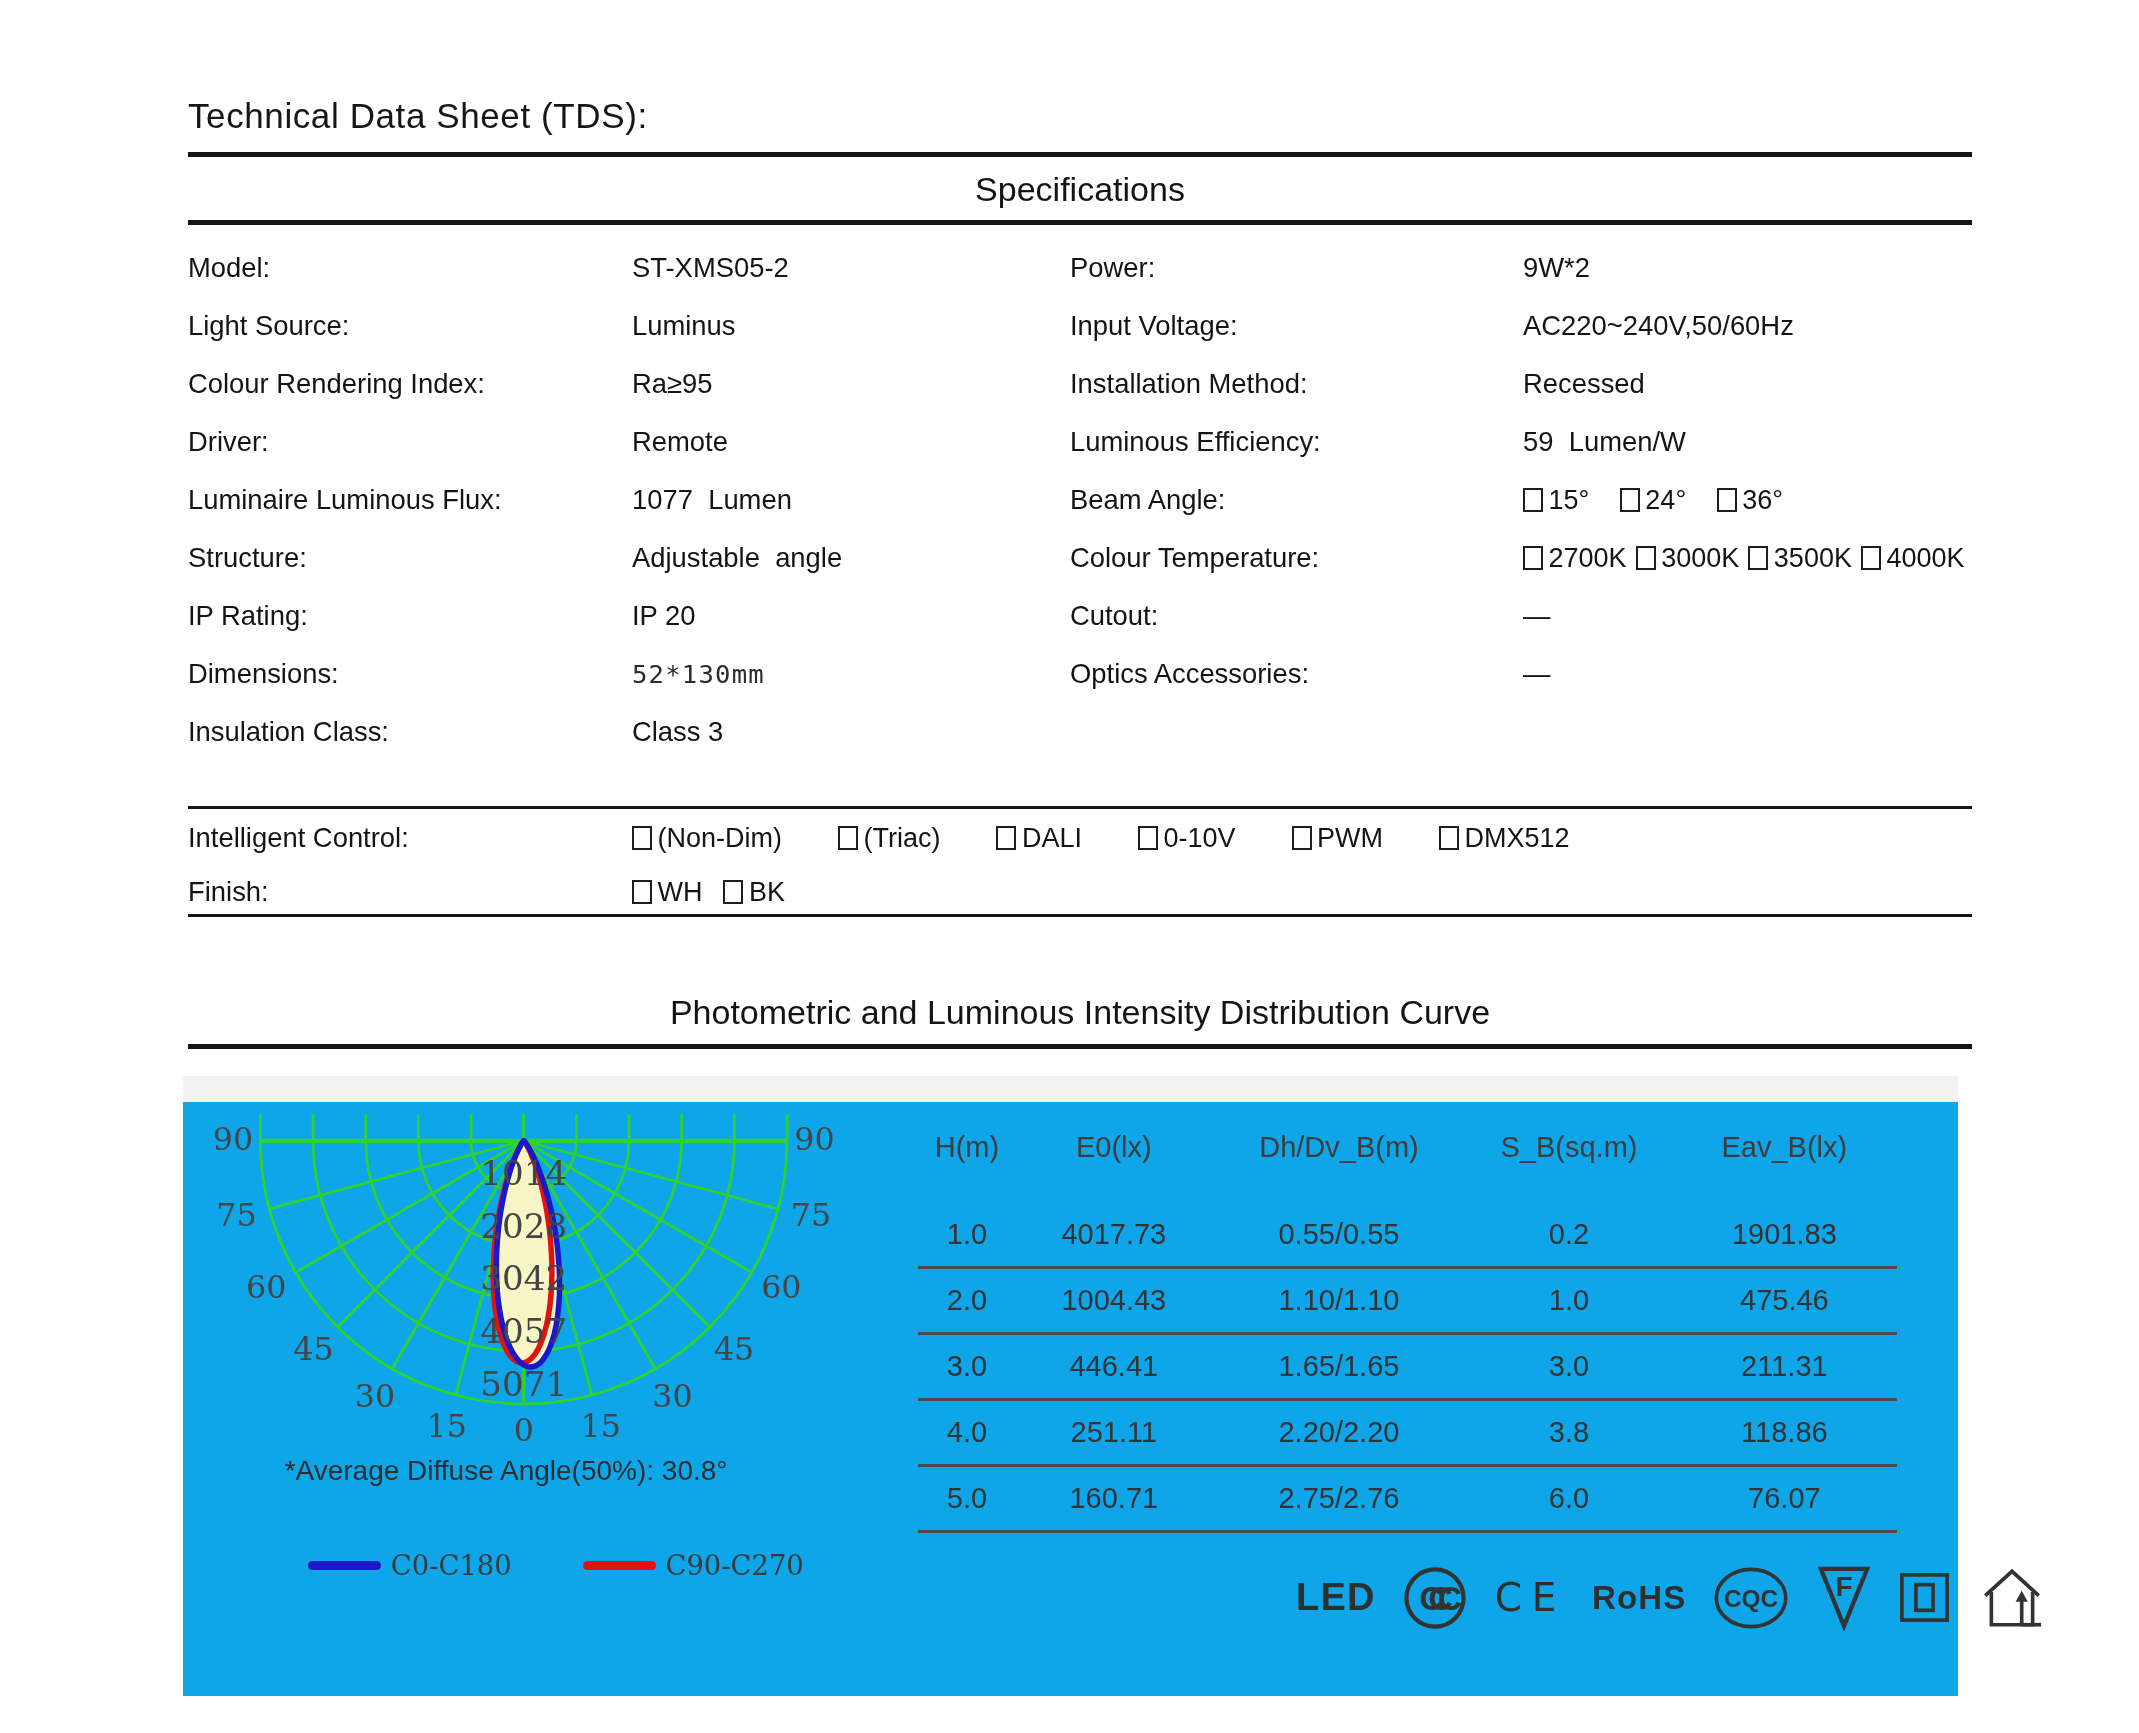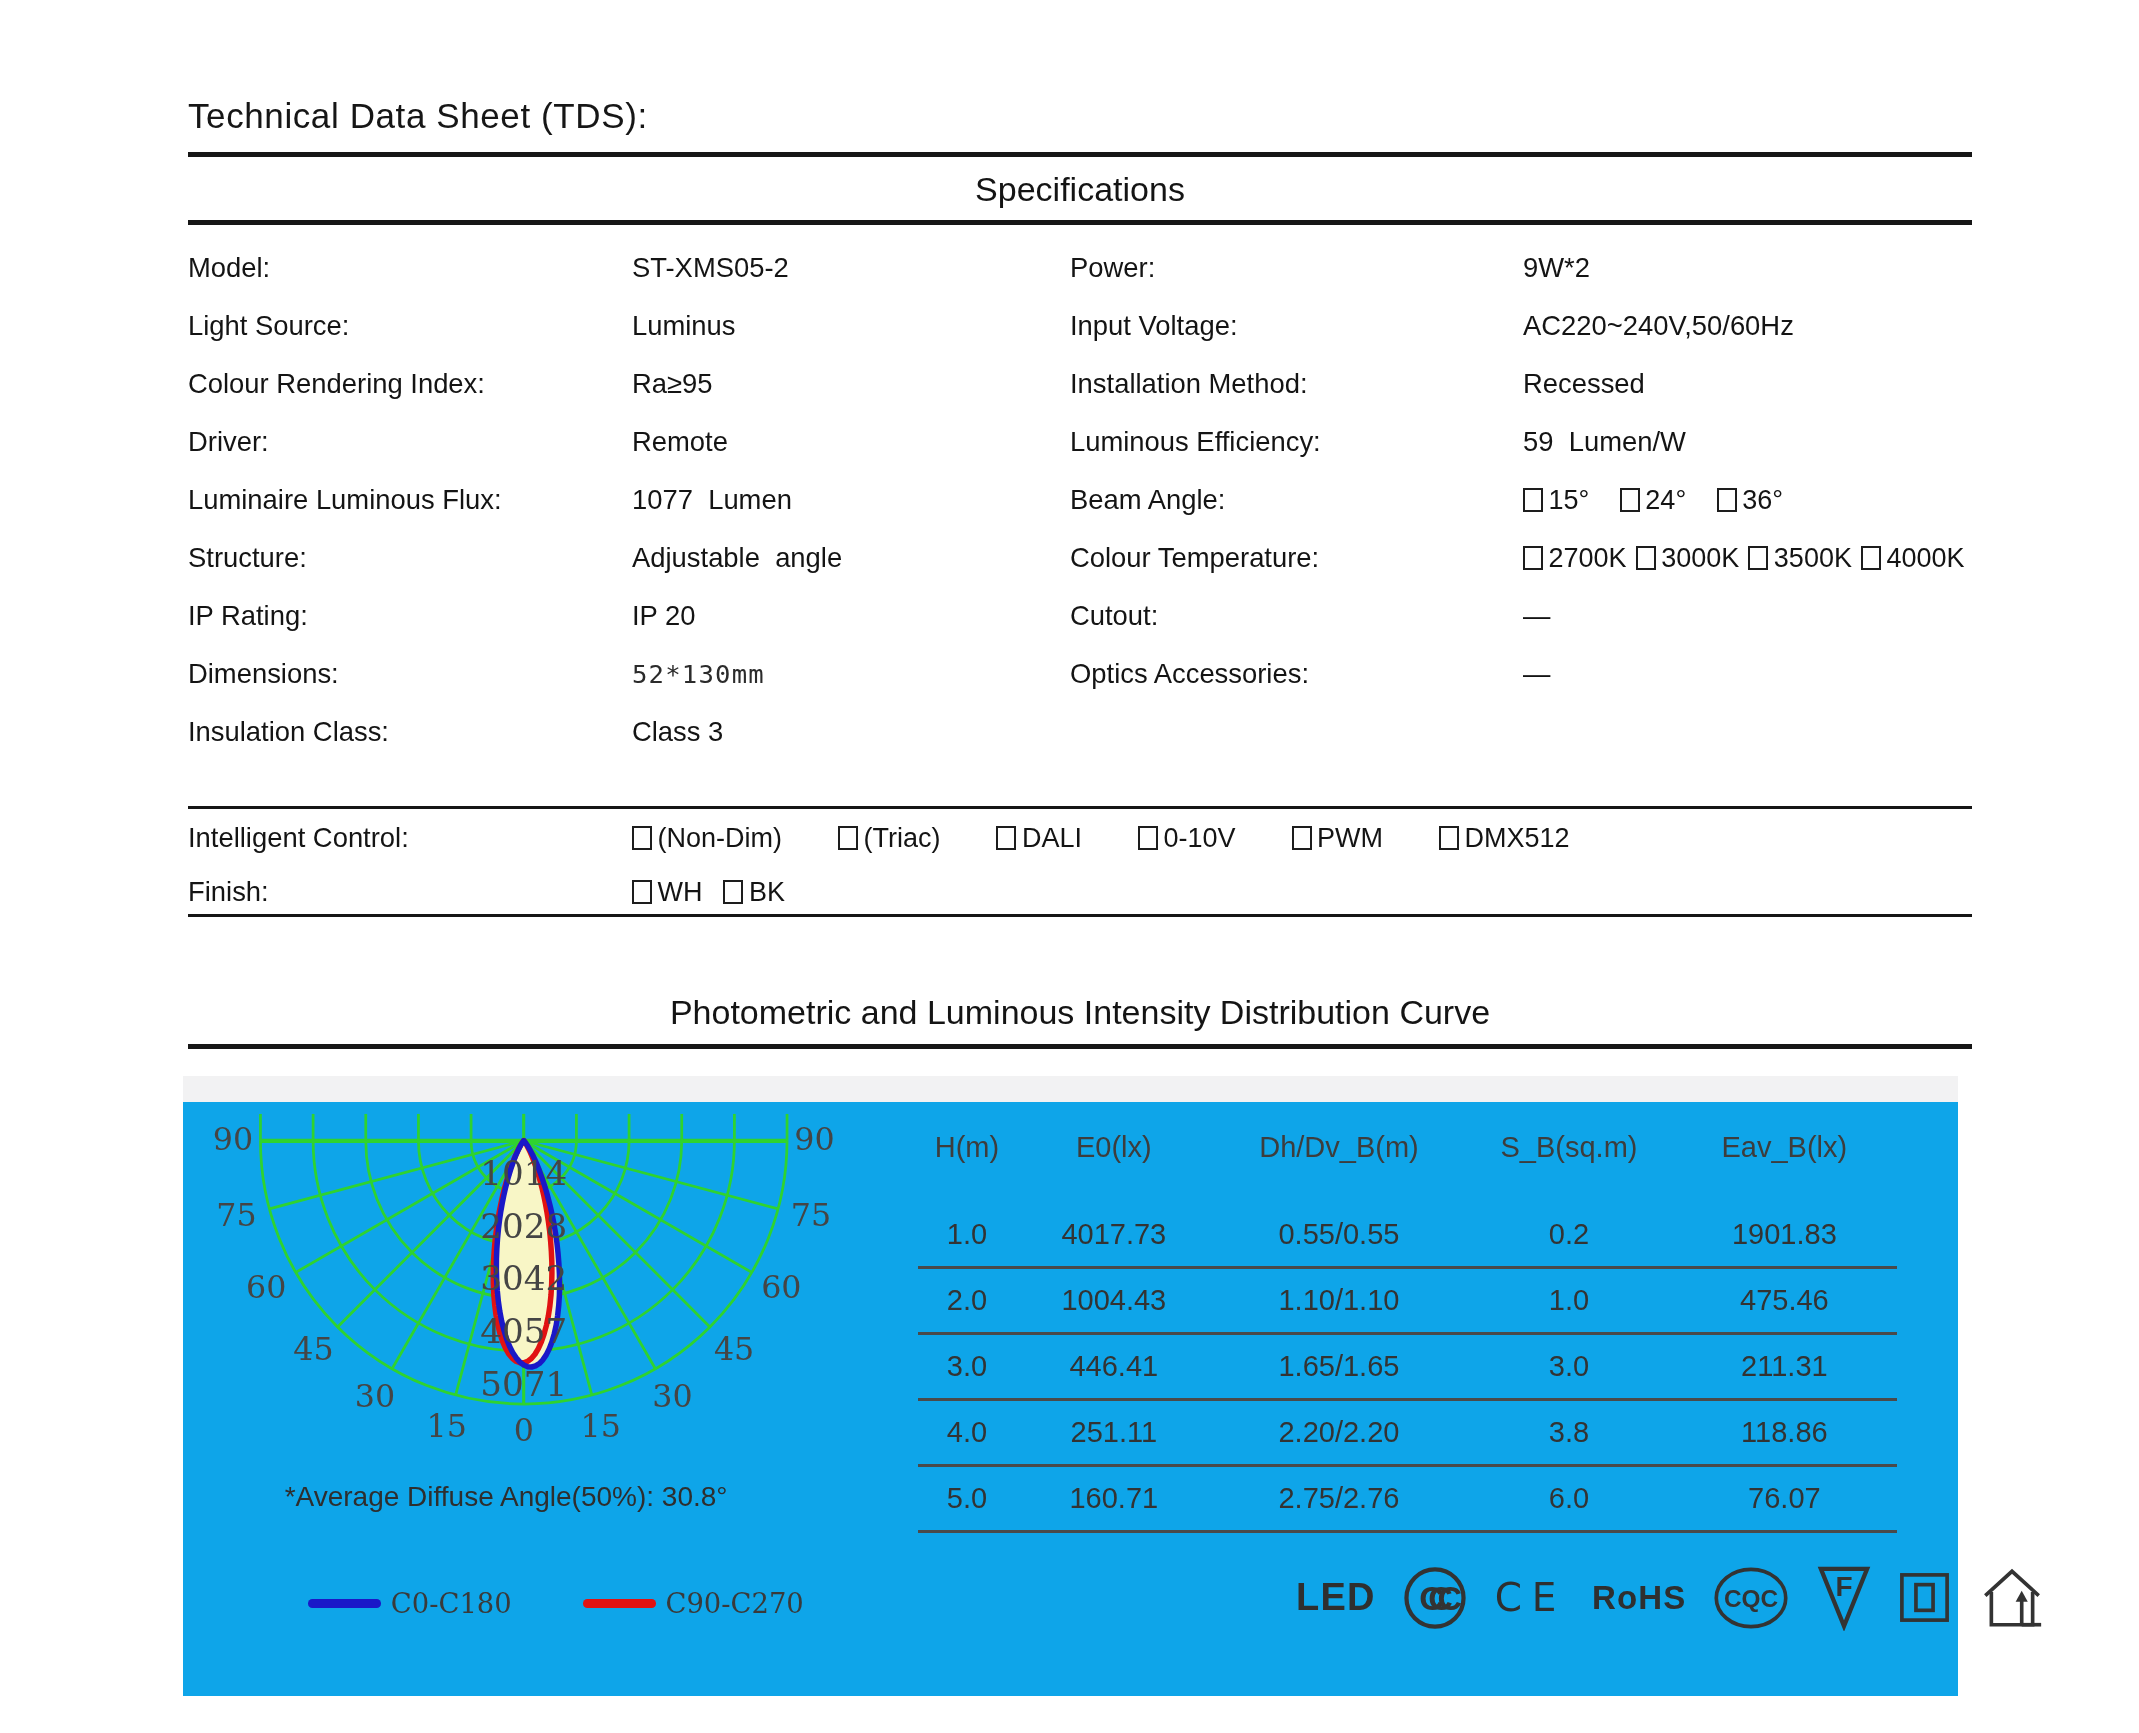--- a/index.html
+++ b/index.html
@@ -43,24 +43,24 @@
   .ctrl-row .spec-label{flex:0 0 444px;}
   .ctrl-options{display:flex;align-items:center;gap:56px;white-space:nowrap;}
   .ctrl-options.narrow{gap:21px;}
 
   
   #photo-panel{position:absolute;left:183px;top:1076px;width:1775px;height:620px;
                background:#0ea5e9;}
   #panel-topstrip{position:absolute;left:0;top:0;width:100%;height:25.6px;background:#f2f2f3;}
   #polar-svg{position:absolute;left:0;top:16px;}
   .avg-note{position:absolute;left:-27.4px;top:379px;width:701px;text-align:center;
-            font-size:28px;color:#2e2e2e;margin-top:26px;}
+            font-size:28px;color:#2e2e2e;}
   #legend{position:absolute;left:125px;top:474px;display:flex;align-items:center;gap:71px;}
   .legend-item{display:flex;align-items:center;gap:9.8px;
-               font-family:"DejaVu Serif",serif;font-size:27.4px;color:#3a3a3a;margin-top:38px;}
+               font-family:"DejaVu Serif",serif;font-size:27.4px;color:#3a3a3a;}
   .legend-swatch{display:inline-block;width:73px;height:9.1px;border-radius:4.3px;}
 
   
   #photo-table{position:absolute;left:735px;top:44px;width:979px;}
   .pt-row{display:flex;align-items:center;height:63px;}
   .pt-row.header{height:54px;margin-bottom:29px;}
   .pt-row.data{border-bottom:3px solid #4a4a4a;}
   .pt-cell{text-align:center;font-size:29px;color:#333;letter-spacing:0px;}
   .pt-row.header .pt-cell{font-size:29px;color:#3d3d3d;}
   .pt-cell.c1{flex:0 0 10%;}

